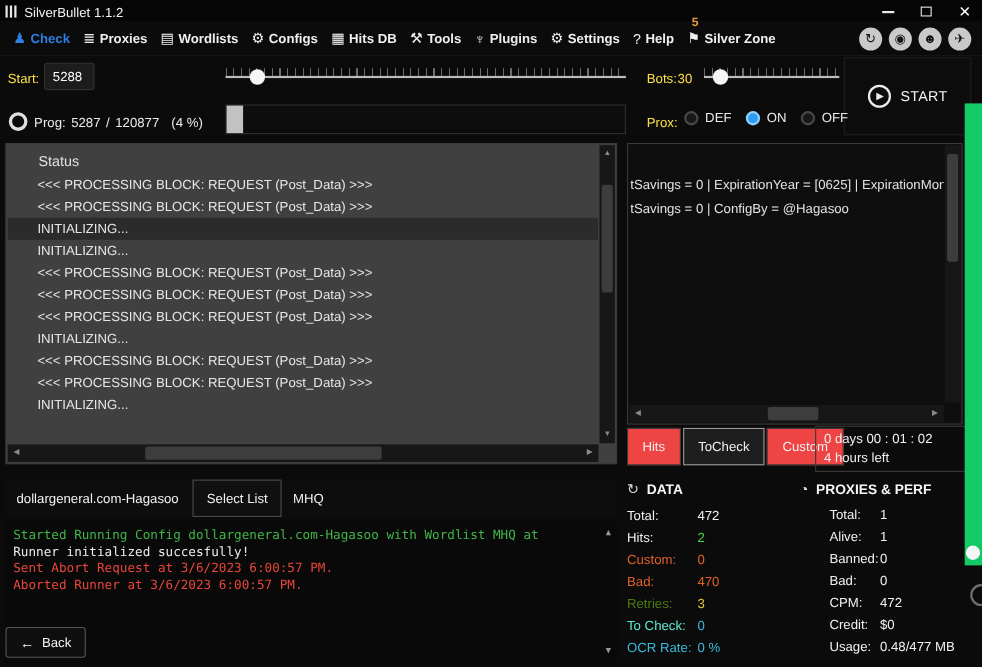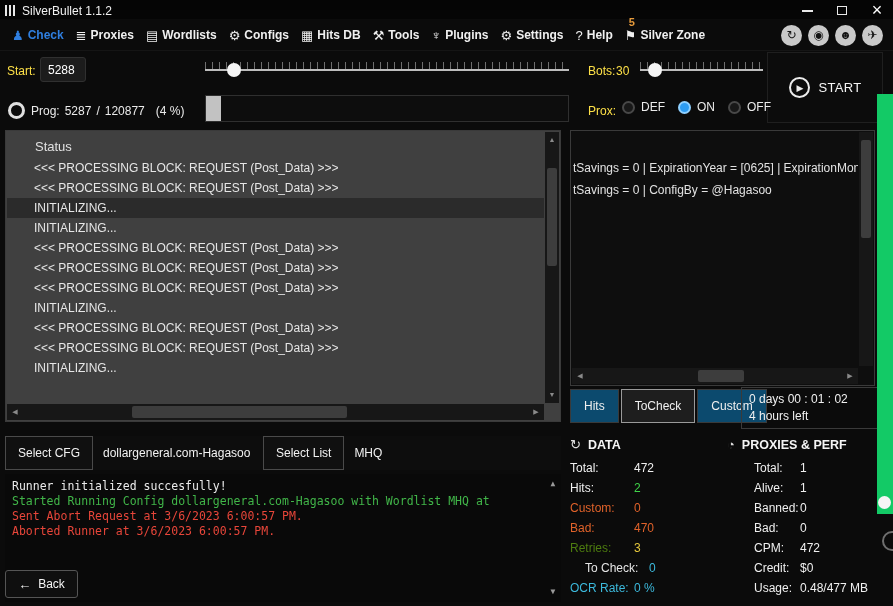--- a/index.html
+++ b/index.html
@@ -85,21 +85,21 @@
 
   .result-panel{position:absolute;left:570px;top:130px;width:305px;height:256px;background:#0e0e0e;border:1px solid #3a3a3a}
   .result-lines{position:absolute;top:26px;left:2px;right:16px;overflow:hidden}
   .result-line{font-size:12px;color:#e2e2e2;padding:4px 0;white-space:nowrap;overflow:hidden}
   .result-panel .vscroll{bottom:19px}
   .result-panel .vthumb{top:8px;height:98px}
   .result-panel .hscroll{right:16px}
   .result-panel .hthumb{left:44%;width:46px}
 
   .tabs-row{position:absolute;left:570px;top:389px;display:flex;gap:2px}
-  .tab-btn{padding:9px 13px;font-size:12px;background:#0c4a6e;border:1px solid #3a3a3a;cursor:pointer;color:#f0f0f0;white-space:nowrap}
+  .tab-btn{padding:9px 13px;font-size:12px;background:#ef4444;border:1px solid #3a3a3a;cursor:pointer;color:#f0f0f0;white-space:nowrap}
   .tab-btn.active{background:#1e1e1e;border-color:#9a9a9a}
   .timer-box{position:absolute;left:741px;top:387px;width:140px;height:42px;border:1px solid #3a3a3a;font-size:12px;padding:3px 7px;color:#f0f0f0}
   .timer-box div{line-height:17px;white-space:nowrap}
 
   
   .config-bar{position:absolute;left:5px;top:436px;width:556px;height:34px;display:flex;align-items:center;background:#0d0d0d}
   .dark-btn{background:#101010;border:1px solid #4a4a4a;color:#f2f2f2;font-size:12px;padding:0 12px;height:34px;font-family:inherit;cursor:pointer;white-space:nowrap}
   .config-name{font-size:12px;padding:0 10px;color:#f2f2f2;white-space:nowrap}
   #config-name{width:170px}
 
@@ -344,31 +344,30 @@
 
     <span class="tab-btn">Custom</span>
 
 </div>
 <div class="timer-box">
   <div>0 days 00 : 01 : 02</div>
   <div>4 hours left</div>
 </div>
 
 <div class="config-bar">
-  <button class="dark-btn">Select CFG</button>
   <span class="config-name" id="config-name">dollargeneral.com-Hagasoo</span>
   <button class="dark-btn">Select List</button>
   <span class="config-name">MHQ</span>
 </div>
 
 <div class="runner-log">
 
+    <div class="log-line" style="color: rgb(65, 182, 73);">Started Running Config dollargeneral.com-Hagasoo with Wordlist MHQ at</div>
+
     <div class="log-line" style="color: rgb(235, 235, 235);">Runner initialized succesfully!</div>
-
-    <div class="log-line" style="color: rgb(65, 182, 73);">Started Running Config dollargeneral.com-Hagasoo with Wordlist MHQ at</div>
 
 
     <div class="log-line" style="color: rgb(232, 70, 58);">Sent Abort Request at 3/6/2023 6:00:57 PM.</div>
 
     <div class="log-line" style="color: rgb(232, 70, 58);">Aborted Runner at 3/6/2023 6:00:57 PM.</div>
 
   <div class="vscroll">
     <span class="scroll-arrow up"></span>
     <span class="scroll-arrow down"></span>
   </div>
@@ -404,21 +403,21 @@
       <span class="stat-label" style="color: rgb(224, 98, 42);">Bad:</span>
       <span class="stat-value" style="color: rgb(224, 98, 42);">470</span>
     </div>
 
     <div class="stat-row">
       <span class="stat-label" style="color: #4d7c0f;">Retries:</span>
       <span class="stat-value" style="color: rgb(230, 200, 60);">3</span>
     </div>
 
     <div class="stat-row">
-      <span class="stat-label" style="color: #e5e5e5; margin-left: 15px;">To Check:</span>
+      <span class="stat-label" style="color: #5eead4;">To Check:</span>
       <span class="stat-value" style="color: rgb(60, 185, 220);">0</span>
     </div>
 
     <div class="stat-row">
       <span class="stat-label" style="color: rgb(60, 185, 220);">OCR Rate:</span>
       <span class="stat-value" style="color: rgb(60, 185, 220);">0 %</span>
     </div>
 
 </div>
 

